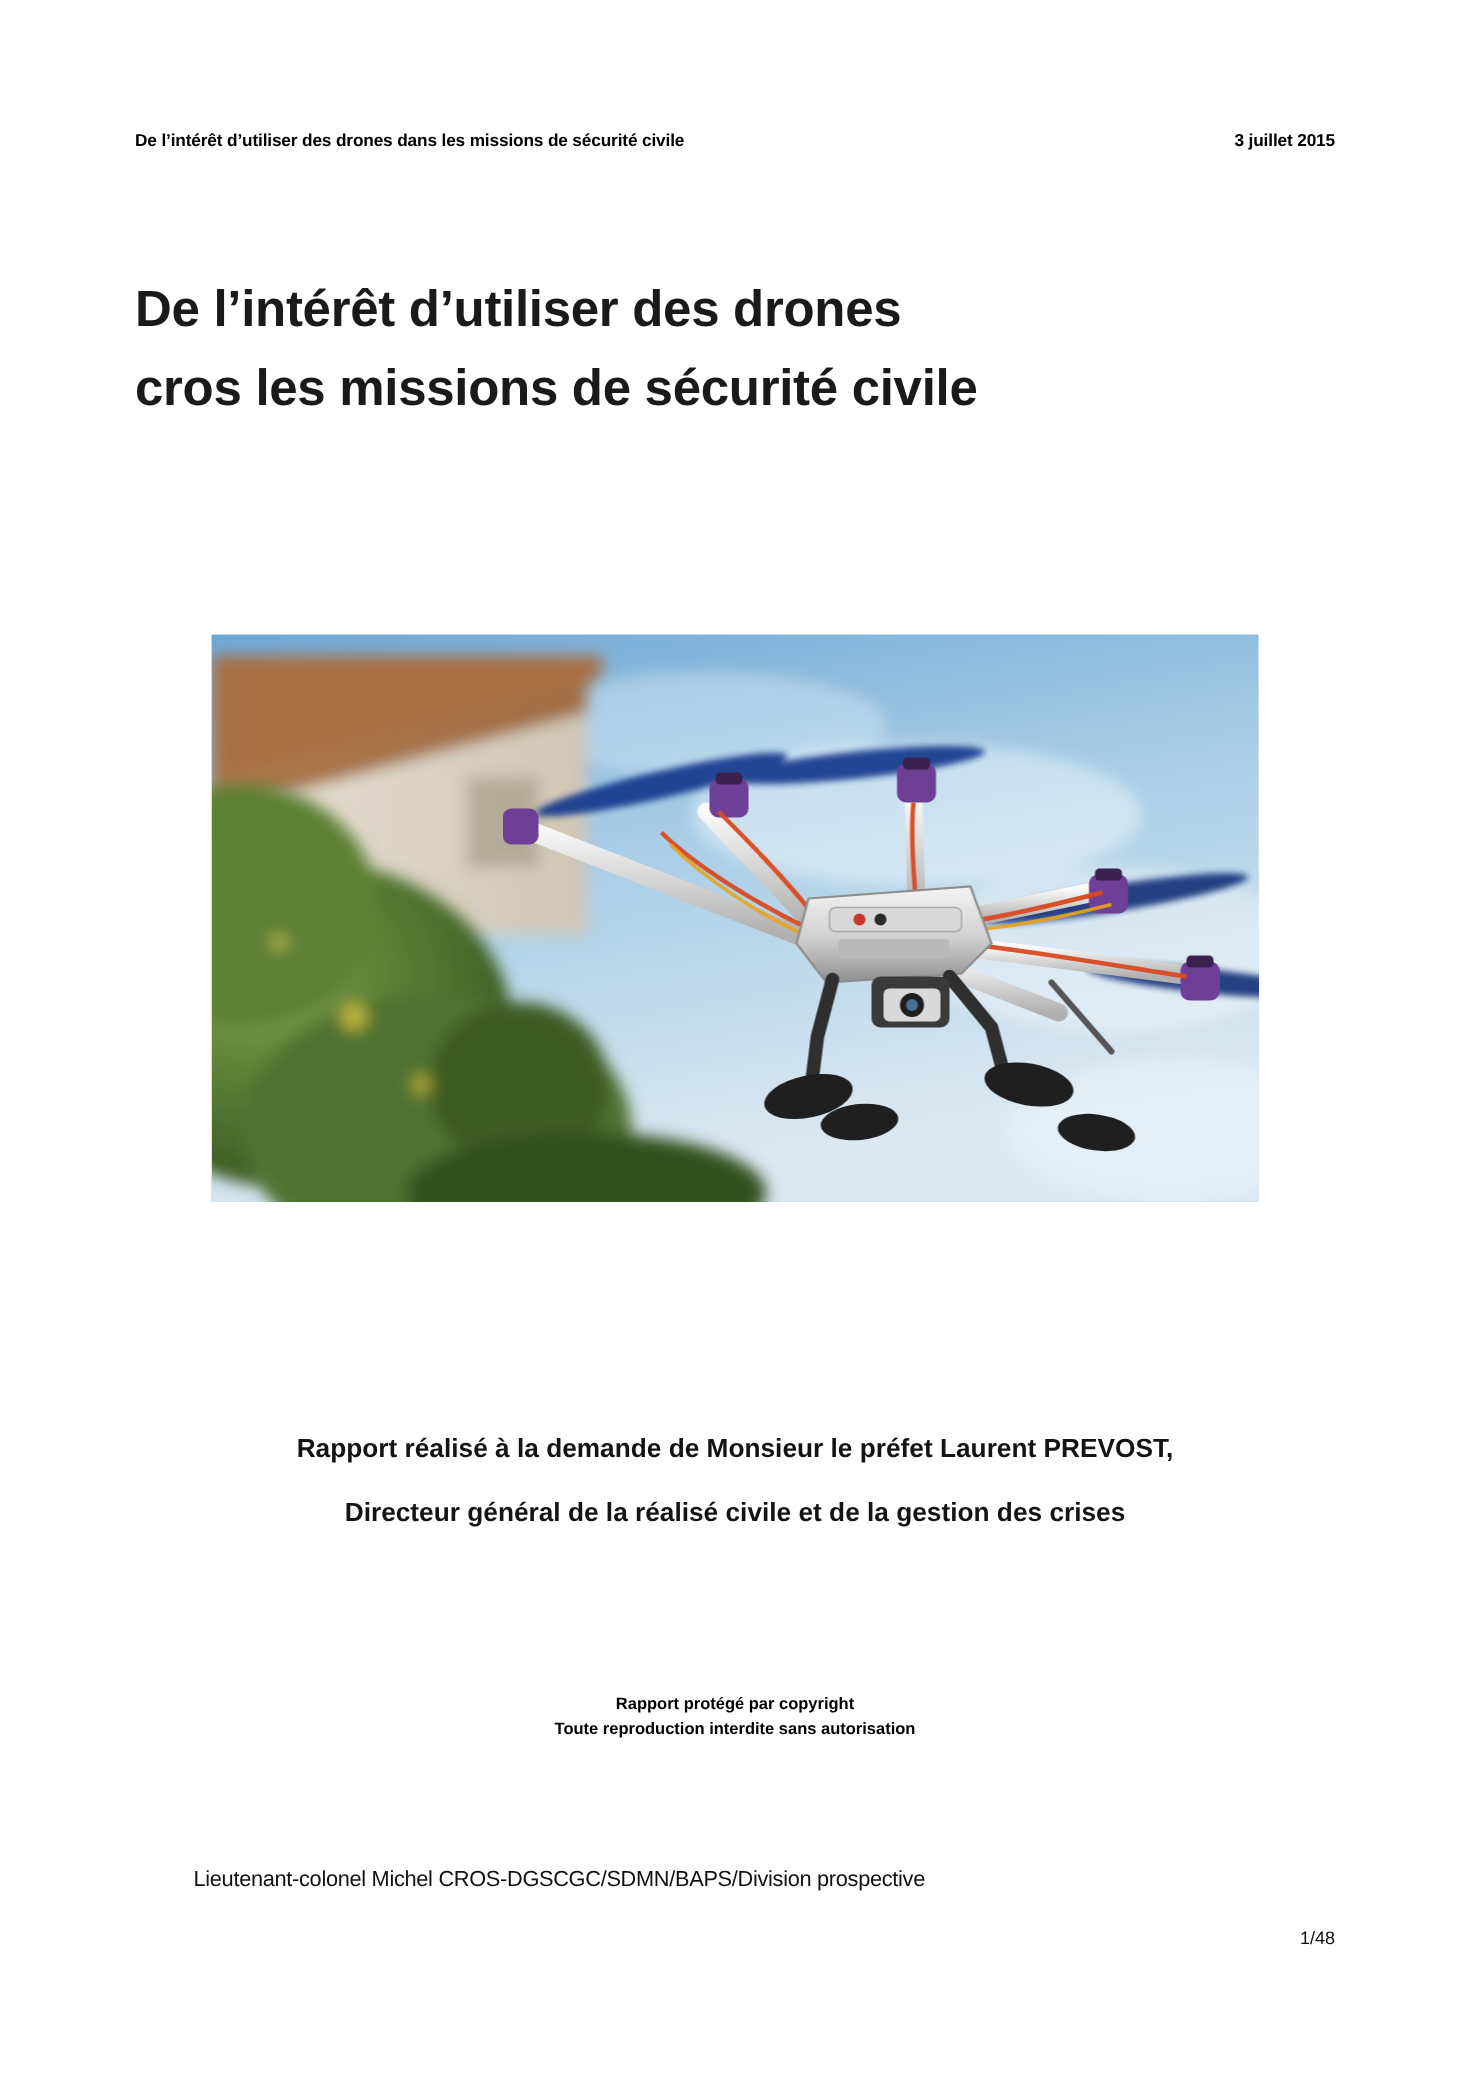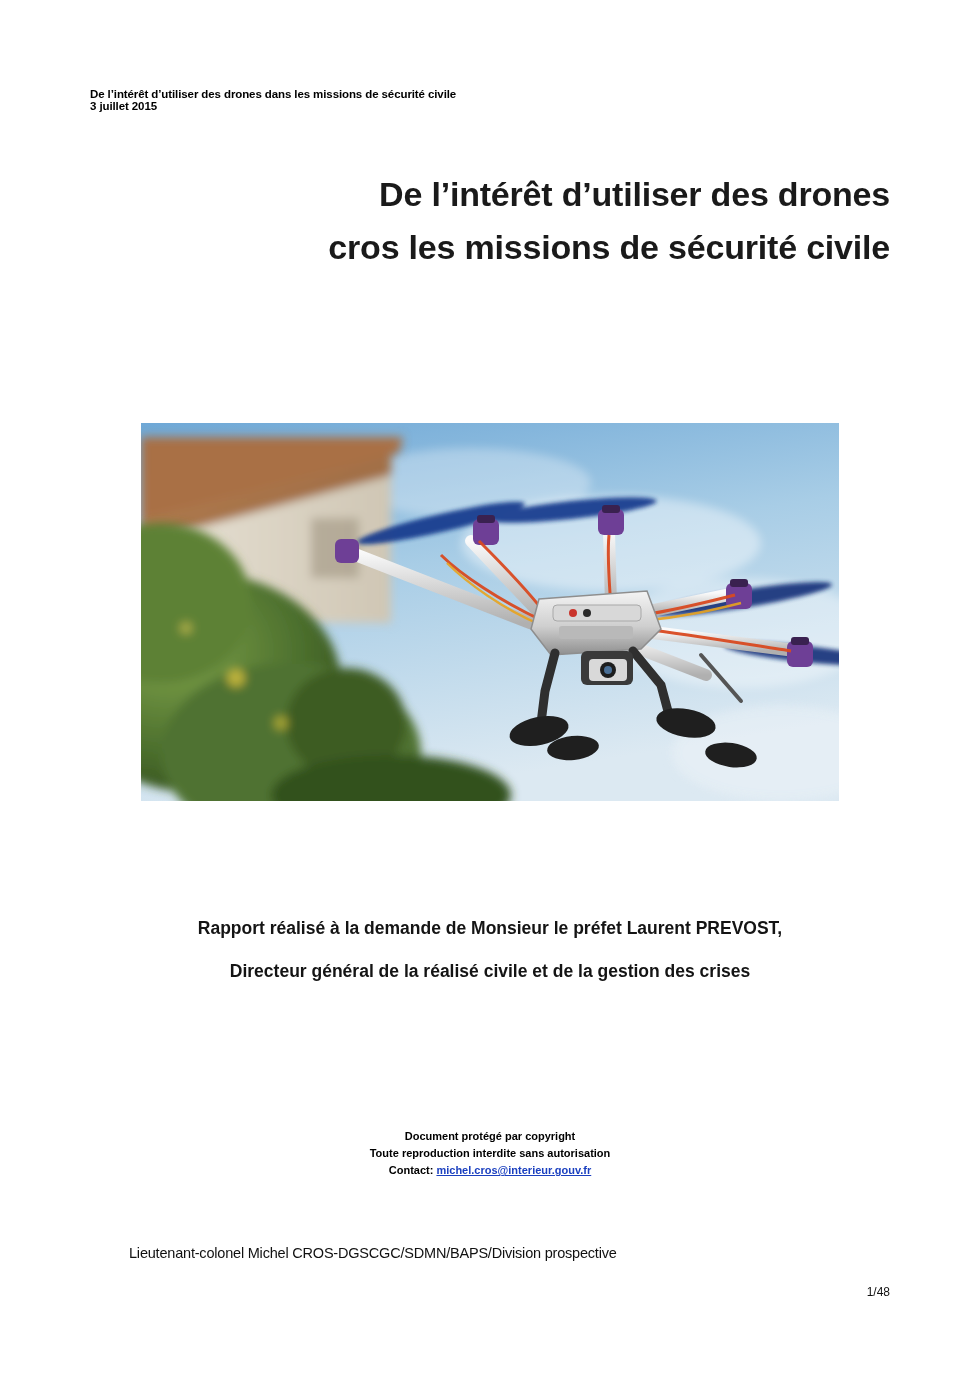--- a/index.html
+++ b/index.html
@@ -31,32 +31,31 @@
     top: 88px;
     left: 90px;
     width: 800px;
     display: flex;
     justify-content: space-between;
     align-items: baseline;
     font-size: 11.5px;
     font-weight: bold;
     letter-spacing: -0.1px;
     color: #000;
-    flex-direction: column;
   }
   .doc-header .left { white-space: nowrap; }
   .doc-header .right { white-space: nowrap; }
 
   
   .title-block {
     position: absolute;
-    top: 168px;
-    left: 90px;
-    width: 800px;
-    text-align: right;
+    top: 180px;
+    left: 90px;
+    width: 800px;
+    text-align: left;
   }
   .title-line {
     font-size: 34px;
     font-weight: bold;
     line-height: 1.55;
     letter-spacing: -0.2px;
     color: #1a1a1a;
   }
 
   
@@ -77,20 +76,21 @@
     top: 918px;
     left: 90px;
     width: 800px;
     text-align: center;
   }
   .commission .line1 {
     font-size: 17.5px;
     font-weight: bold;
     line-height: 1.2;
     color: #141414;
+    margin-top: 37px;
   }
   .commission .line2 {
     font-size: 17.5px;
     font-weight: bold;
     line-height: 1.2;
     margin-top: 22px;
     color: #141414;
   }
 
   
@@ -286,25 +286,22 @@
       </g>
     </svg>
   </div>
 
   <div class="commission">
     <div class="line1">Rapport réalisé à la demande de Monsieur le préfet Laurent PREVOST,</div>
     <div class="line2">Directeur général de la réalisé civile et de la gestion des crises</div>
   </div>
 
   <div class="copyright">
-    <div>Document protégé par copyright</div>
+    <div>Rapport protégé par copyright</div>
     <div>Toute reproduction interdite sans autorisation</div>
-    <div>
-      <span class="contact-label">Contact: </span><a href="#">michel.cros@interieur.gouv.fr</a>
-    </div>
   </div>
 
   <div class="authors">
     <div>Lieutenant-colonel Michel CROS-DGSCGC/SDMN/BAPS/Division prospective</div>
   </div>
 
   <div class="page-number">1/48</div>
 
 </div>
 

